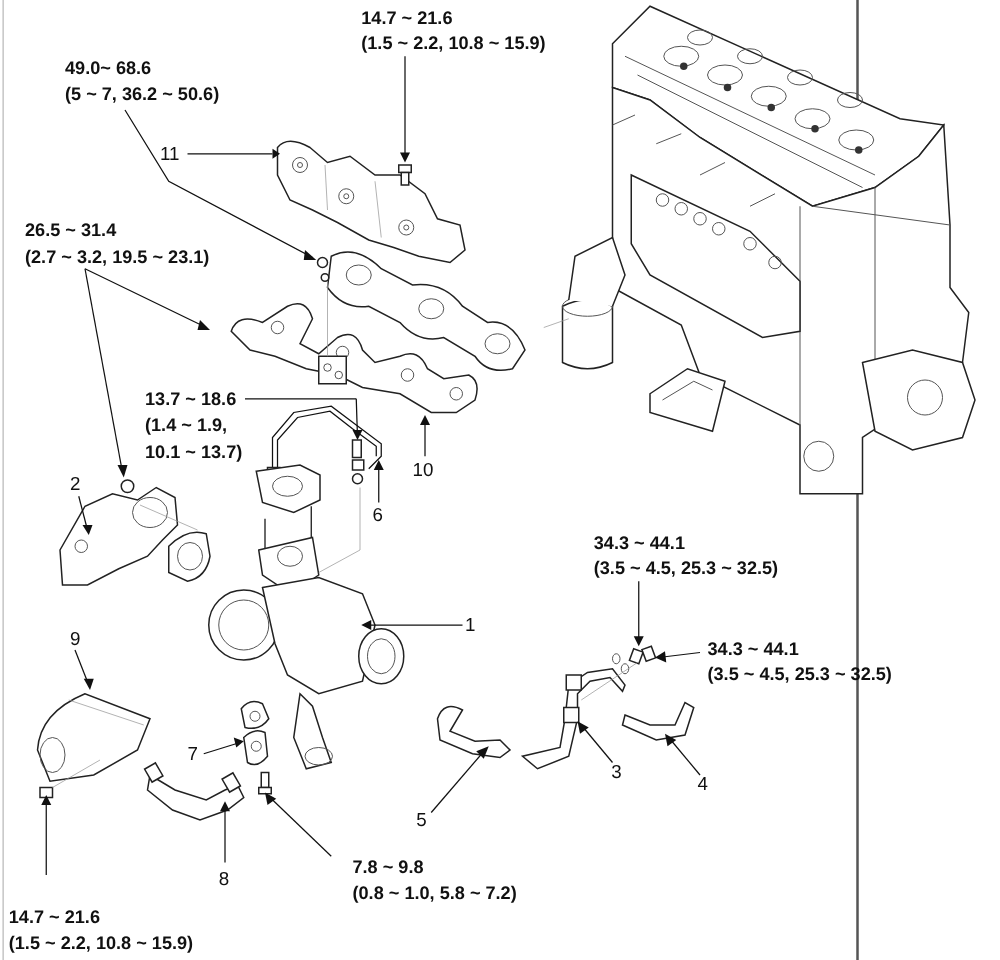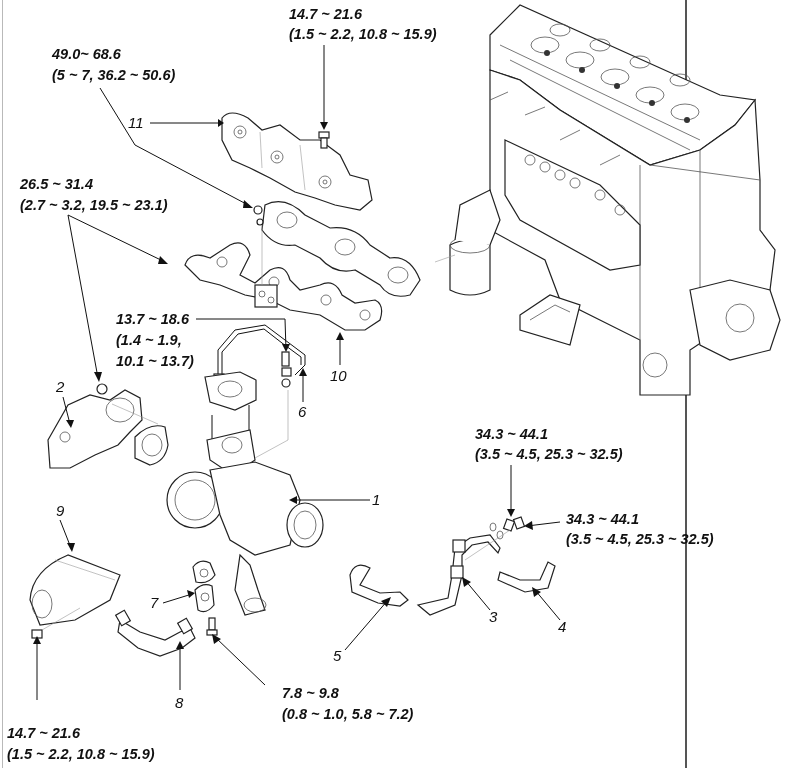--- a/index.html
+++ b/index.html
@@ -1,17 +1,17 @@
 <!DOCTYPE html>
 <html><head>
 <meta charset="utf-8">
 <style>
   html,body{margin:0;padding:0;background:#fff;}
   body{width:800px;height:768px;position:relative;overflow:hidden;font-family:"Liberation Sans",sans-serif;}
-  #frame{position:absolute;left:0;top:0;width:688px;height:768px;font-style:italic;}
+  #frame{position:absolute;left:0;top:0;width:688px;height:768px;}
   .lbl-left{position:absolute;left:2px;top:0;width:1px;height:768px;background:#b9b9b9;}
   .lbl-right{position:absolute;right:1px;top:0;width:2px;height:768px;background:#555;}
   svg{position:absolute;left:0;top:0;}
   .spec{font-weight:bold;font-size:14.5px;fill:#111;}
   .num{font-size:15px;fill:#111;}
   .ln{stroke:#111;stroke-width:1;fill:none;}
   .part{stroke:#222;stroke-width:1.2;fill:#fff;}
   .thin{stroke:#555;stroke-width:0.8;fill:none;}
   .faint{stroke:#999;stroke-width:0.6;fill:none;}
 </style>

